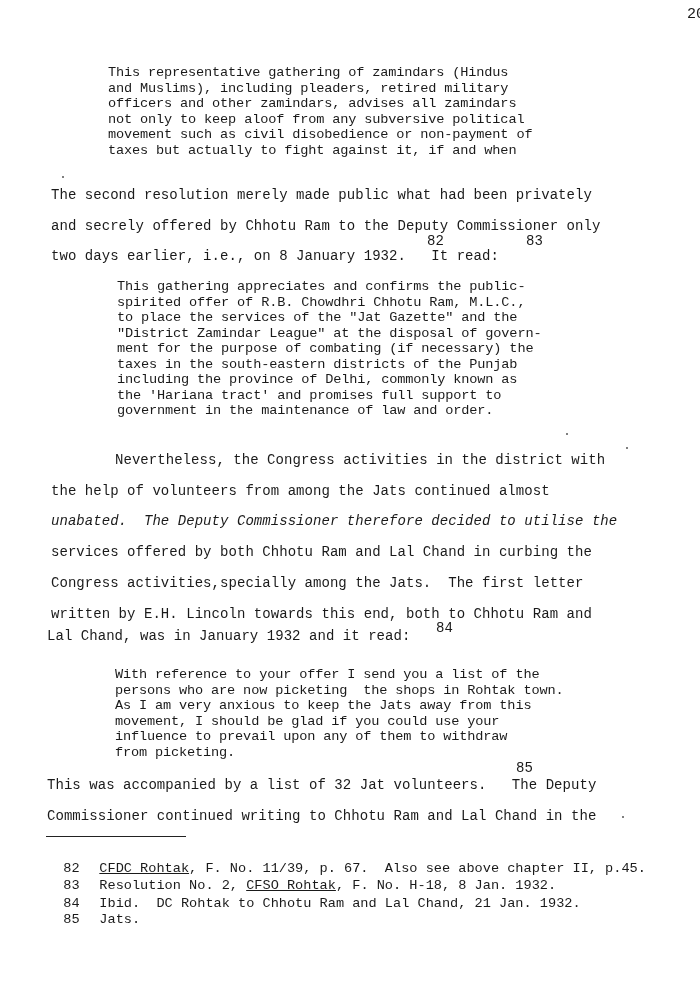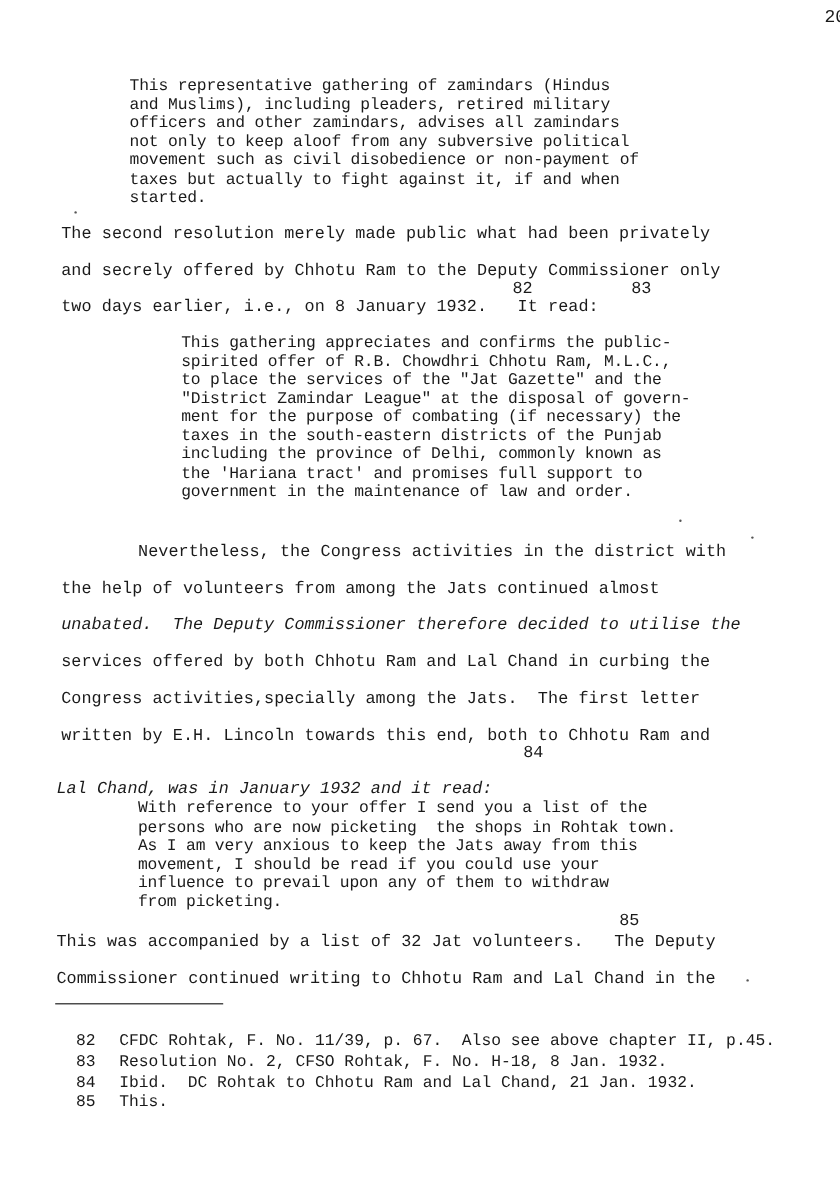--- a/index.html
+++ b/index.html
@@ -45,79 +45,78 @@
       width: 140px; height: 0;
       border-top: 1.5px solid #222;
     }
     .footnote {
       position: absolute;
       left: 47px;
       font-size: 13.6px;
       white-space: pre;
     }
     .footnote .num { display: inline-block; width: 36px; }
-    .ul { }
+    .ul { text-decoration: underline; }
     .speck {
       position: absolute;
       width: 2px; height: 2px;
       background: #555;
       border-radius: 1px;
     }
   </style>
 </head>
 <body>
 
 <div class="abs page-number">201</div>
 
 <div class="block" style="left:108px; top:65px;">
   <div>This representative gathering of zamindars (Hindus</div>
   <div>and Muslims), including pleaders, retired military</div>
   <div>officers and other zamindars, advises all zamindars</div>
   <div>not only to keep aloof from any subversive political</div>
   <div>movement such as civil disobedience or non-payment of</div>
   <div>taxes but actually to fight against it, if and when</div>
-  <div>started.</div>
 </div>
 
 <div>
   <div class="body-line" style="left:51px; top:187px;">The second resolution merely made public what had been privately</div>
   <div class="body-line" style="left:51px; top:218px;">and secrely offered by Chhotu Ram to the Deputy Commissioner only</div>
   <div class="sup" style="left:427px; top:233px;">82</div>
   <div class="sup" style="left:526px; top:233px;">83</div>
   <div class="body-line" style="left:51px; top:248px;">two days earlier, i.e., on 8 January 1932.   It read:</div>
 </div>
 
-<div class="block" style="left:117px; top:279px;margin-left:34px;">
+<div class="block" style="left:117px; top:279px;">
   <div>This gathering appreciates and confirms the public-</div>
   <div>spirited offer of R.B. Chowdhri Chhotu Ram, M.L.C.,</div>
   <div>to place the services of the "Jat Gazette" and the</div>
   <div>"District Zamindar League" at the disposal of govern-</div>
   <div>ment for the purpose of combating (if necessary) the</div>
   <div>taxes in the south-eastern districts of the Punjab</div>
   <div>including the province of Delhi, commonly known as</div>
   <div>the 'Hariana tract' and promises full support to</div>
   <div>government in the maintenance of law and order.</div>
 </div>
 
 <div>
   <div class="body-line" style="left:115px; top:452px;">Nevertheless, the Congress activities in the district with</div>
   <div class="body-line" style="left:51px; top:483px;">the help of volunteers from among the Jats continued almost</div>
   <div class="body-line" style="left:51px; top:513px;font-style:italic;">unabated.  The Deputy Commissioner therefore decided to utilise the</div>
   <div class="body-line" style="left:51px; top:544px;">services offered by both Chhotu Ram and Lal Chand in curbing the</div>
   <div class="body-line" style="left:51px; top:575px;">Congress activities,specially among the Jats.  The first letter</div>
   <div class="body-line" style="left:51px; top:606px;">written by E.H. Lincoln towards this end, both to Chhotu Ram and</div>
   <div class="sup" style="left:436px; top:620px;">84</div>
-  <div class="body-line" style="left:47px; top:650px;font-style:italic;">Lal Chand, was in January 1932 and it read:</div>
+  <div class="body-line" style="left:47px; top:628px;">Lal Chand, was in January 1932 and it read:</div>
 </div>
 
 <div class="block" style="left:115px; top:667px;">
   <div>With reference to your offer I send you a list of the</div>
   <div>persons who are now picketing  the shops in Rohtak town.</div>
   <div>As I am very anxious to keep the Jats away from this</div>
-  <div>movement, I should be read if you could use your</div>
+  <div>movement, I should be glad if you could use your</div>
   <div>influence to prevail upon any of them to withdraw</div>
   <div>from picketing.</div>
 </div>
 
 <div>
   <div class="sup" style="left:516px; top:760px;">85</div>
   <div class="body-line" style="left:47px; top:777px;">This was accompanied by a list of 32 Jat volunteers.   The Deputy</div>
   <div class="body-line" style="left:47px; top:808px;">Commissioner continued writing to Chhotu Ram and Lal Chand in the</div>
 </div>
 
@@ -126,19 +125,19 @@
 <div class="footnote" style="top:846px;">
   <span class="num">82</span><span class="ul">CFDC Rohtak</span><span>, F. No. 11/39, p. 67.  Also see above chapter II, p.45.</span>
 </div>
 <div class="footnote" style="top:863px;">
   <span class="num">83</span><span>Resolution No. 2, </span><span class="ul">CFSO Rohtak</span><span>, F. No. H-18, 8 Jan. 1932.</span>
 </div>
 <div class="footnote" style="top:881px;">
   <span class="num">84</span><span>Ibid.  DC Rohtak to Chhotu Ram and Lal Chand, 21 Jan. 1932.</span>
 </div>
 <div class="footnote" style="top:897px;">
-  <span class="num">85</span><span>This.</span>
+  <span class="num">85</span><span>Jats.</span>
 </div>
 
 <div class="speck" style="left:62px; top:176px;"></div>
 <div class="speck" style="left:566px; top:433px;"></div>
 <div class="speck" style="left:626px; top:447px;"></div>
 <div class="speck" style="left:622px; top:816px;"></div>
 
 </body></html>

